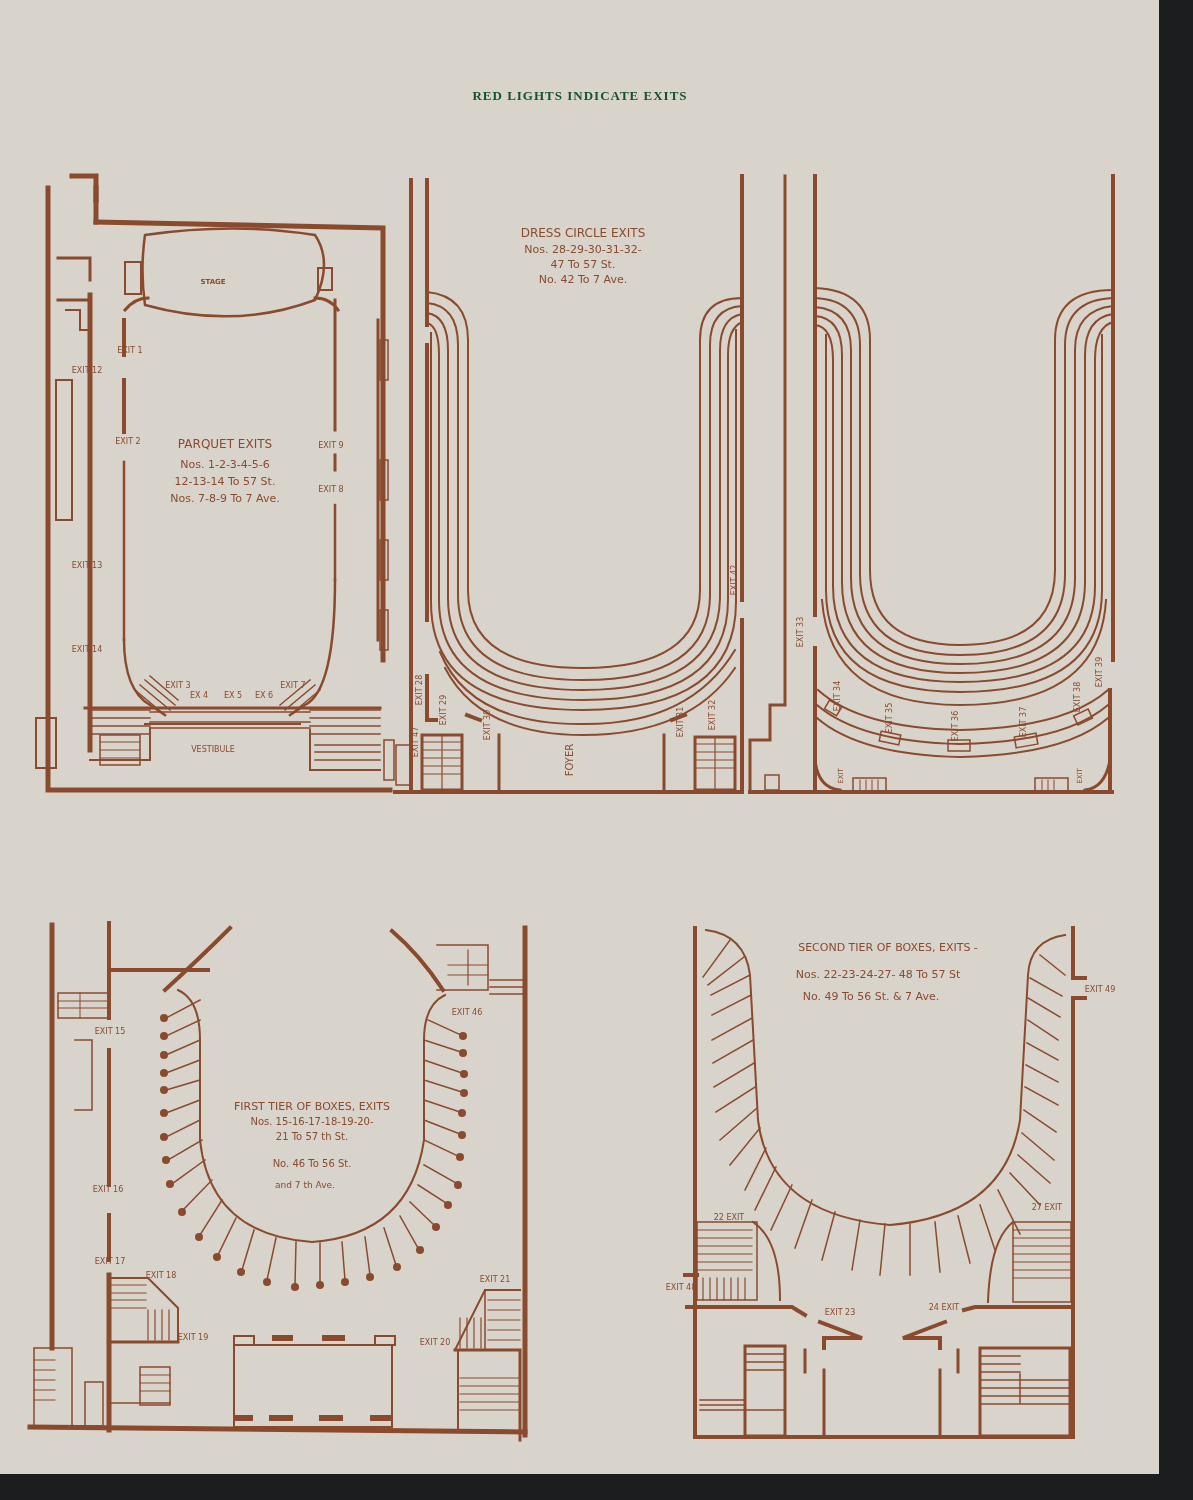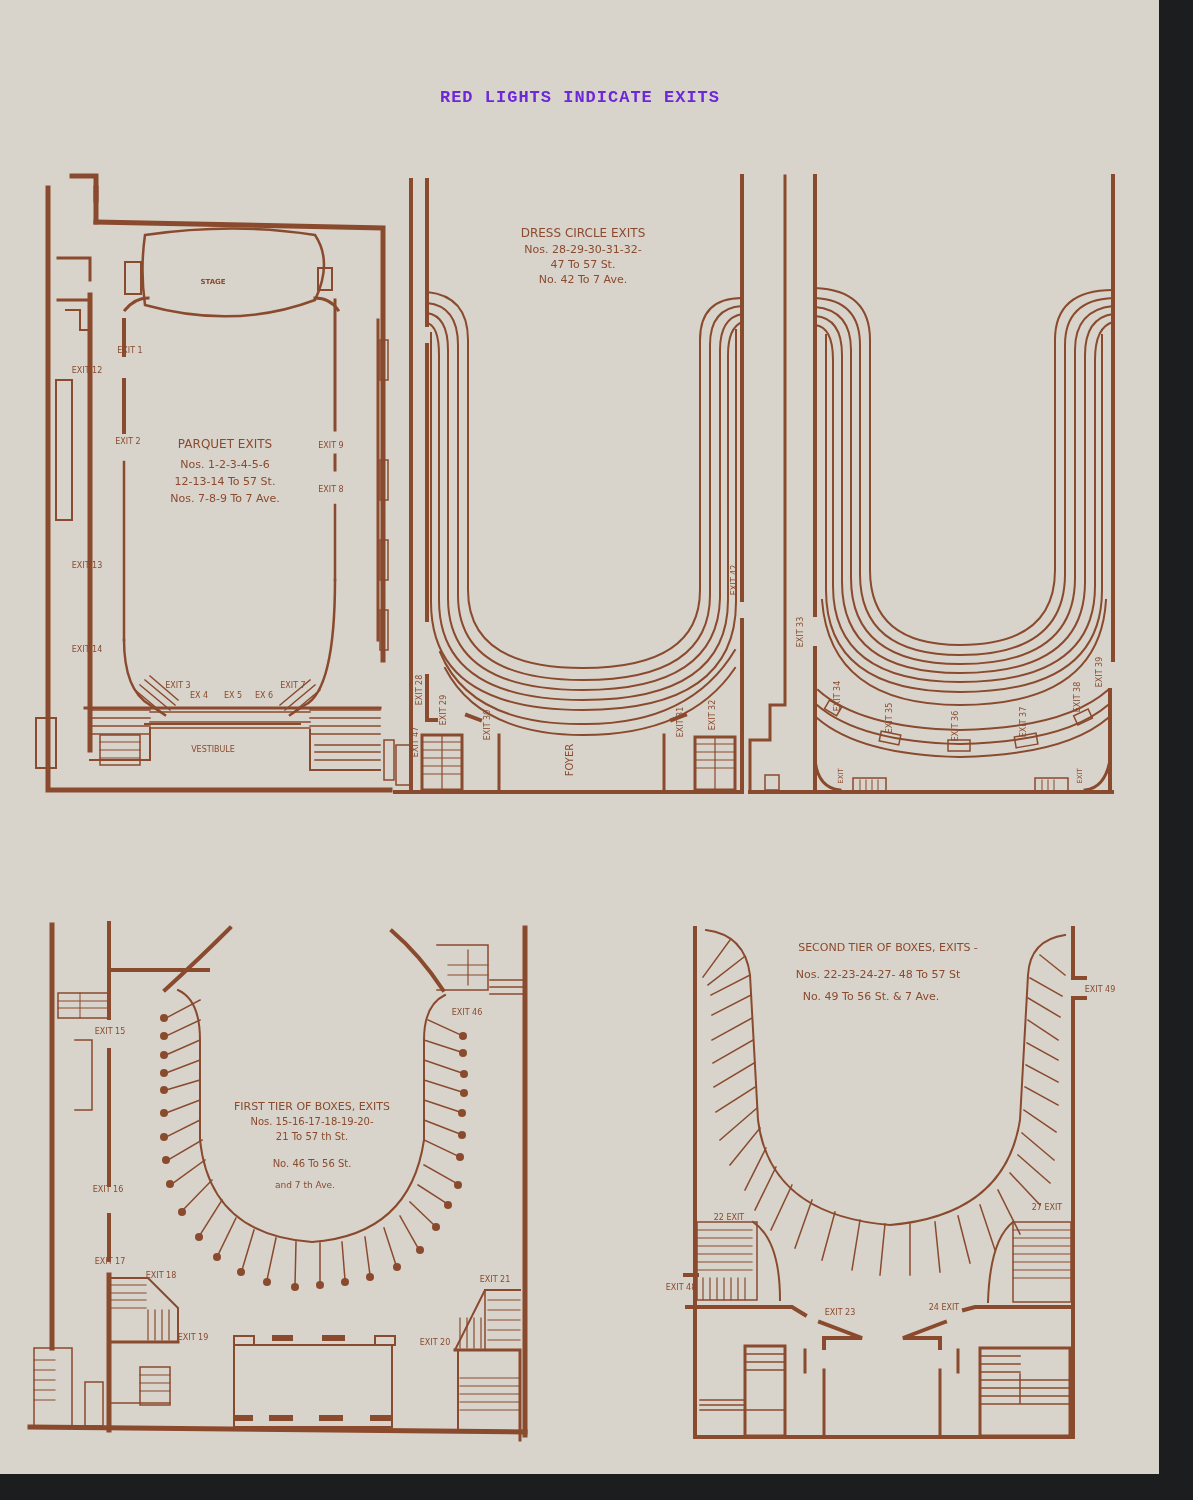--- a/index.html
+++ b/index.html
@@ -1,19 +1,19 @@
 <!DOCTYPE html>
 <html><head>
 <meta charset="utf-8">
 <style>
   html, body { margin:0; padding:0; }
   body { width:1193px; height:1500px; background:#1c1d1f; position:relative; overflow:hidden; font-family:"Liberation Sans", sans-serif; }
   .page { position:absolute; left:0; top:0; width:1160px; height:1474px; background:#d9d4cb; }
   .page-edge { position:absolute; right:0; top:0; width:34px; height:1500px; background:#1c1d1f; }
-  .title { position:absolute; left:0; width:1160px; top:88px; text-align:center; font-family:Liberation Mono, monospace; font-weight:bold; font-size:17px; letter-spacing:1px; color:#6d28d9; }
+  .title { position:absolute; left:0; width:1160px; top:88px; text-align:center; font-family:Liberation Serif, serif; font-weight:bold; font-size:13px; letter-spacing:1px; color:#14532d; }
   svg.plan { position:absolute; left:0; top:0; }
   .lbl { font-family:"DejaVu Sans", sans-serif; fill:#8a4a2e; }
   .hdr { font-family:"DejaVu Sans", sans-serif; fill:#8a4a2e; font-size:12px; }
 </style>
 </head>
 <body>
 
 <div class="page">
   <div class="title">RED LIGHTS INDICATE EXITS</div>
 

